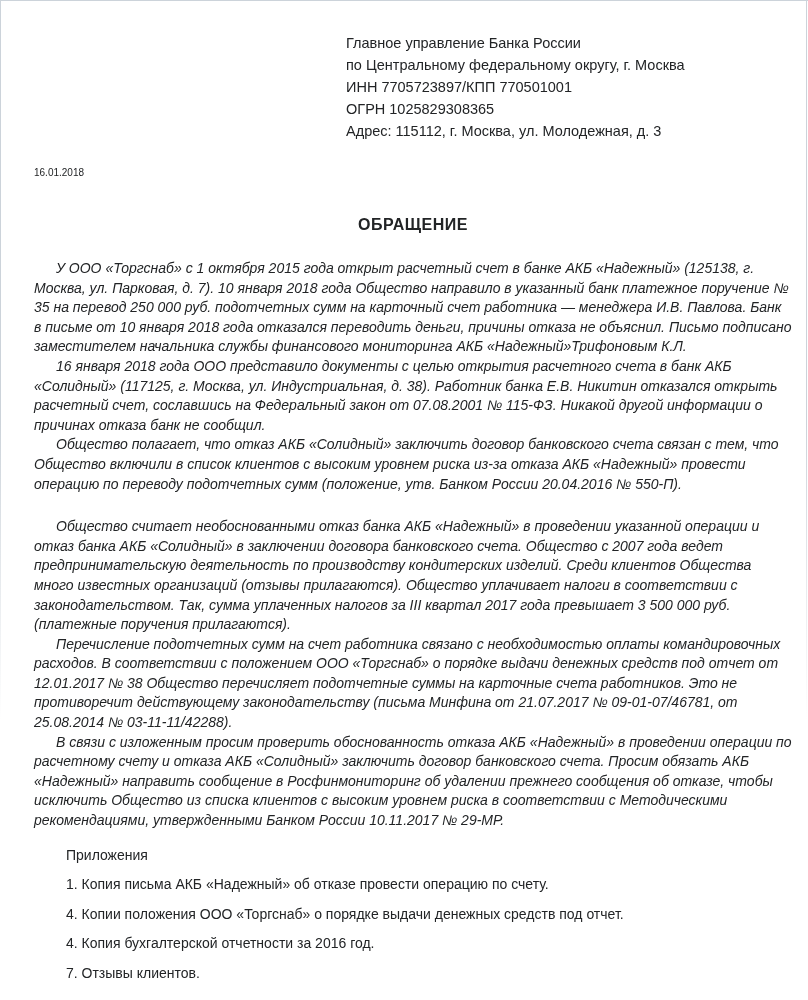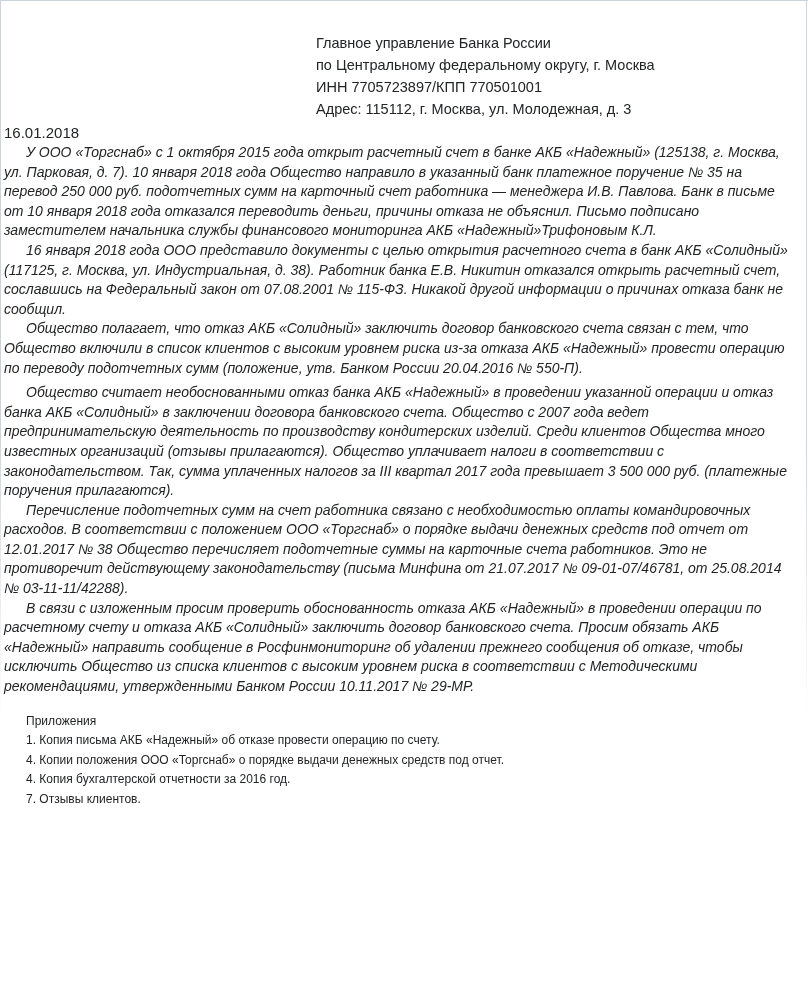--- a/index.html
+++ b/index.html
@@ -7,21 +7,21 @@
     padding: 0;
     background: #ffffff;
   }
   .page {
     position: relative;
     width: 808px;
     height: 1000px;
     box-sizing: border-box;
     background: #ffffff;
     border-top: 1px solid #ccd3da;
-    padding: 31px 16px 0 4px;
+    padding: 31px 16px 0 34px;
     font-family: "Liberation Sans", sans-serif;
     color: #222426;
     overflow: hidden;
   }
   
   .page::before, .page::after {
     content: "";
     position: absolute;
     top: 0;
     width: 1px;
@@ -34,66 +34,68 @@
 
   .recipient {
     margin-left: 312px;
     font-size: 14.5px;
     line-height: 22px;
   }
   .recipient p {
     margin: 0;
   }
   .date {
-    margin: 3px 0 0 0;
-    font-size: 15px;
+    margin: 21px 0 0 0;
+    font-size: 10px;
     line-height: 20px;
   }
   .title {
     margin: 32px 0 24px 0;
     font-size: 16px;
     font-weight: bold;
     letter-spacing: 0.5px;
     text-align: center;
     line-height: 20px;
   }
   .body-text p.para {
     margin: 0;
     font-size: 14px;
     line-height: 19.6px;
     text-indent: 22px;
     font-style: italic;
   }
   .body-text p.para.gap {
-    margin-top: 5px;
+    margin-top: 23px;
   }
   .attachments {
     margin-top: 15px;
   }
   .attachments p {
-    margin: 0;
-    font-size: 12px;
+    margin: 10px;
+    font-size: 14px;
     line-height: 19.6px;
     text-indent: 22px;
   }
 </style>
 </head>
 <body>
 
 <div class="page">
 
   <div class="recipient">
     <p>Главное управление Банка России</p>
     <p>по Центральному федеральному округу, г. Москва</p>
     <p>ИНН 7705723897/КПП 770501001</p>
+    <p>ОГРН 1025829308365</p>
     <p>Адрес: 115112, г. Москва, ул. Молодежная, д. 3</p>
   </div>
 
   <p class="date">16.01.2018</p>
 
+  <h1 class="title">ОБРАЩЕНИЕ</h1>
 
   <div class="body-text">
     <p class="para">У ООО «Торгснаб» с 1 октября 2015 года открыт расчетный счет в банке АКБ «Надежный» (125138, г. Москва, ул. Парковая, д. 7). 10 января 2018 года Общество направило в указанный банк платежное поручение № 35 на перевод 250 000 руб. подотчетных сумм на карточный счет работника — менеджера И.В. Павлова. Банк в письме от 10 января 2018 года отказался переводить деньги, причины отказа не объяснил. Письмо подписано заместителем начальника службы финансового мониторинга АКБ «Надежный»Трифоновым К.Л.</p>
     <p class="para">16 января 2018 года ООО представило документы с целью открытия расчетного счета в банк АКБ «Солидный» (117125, г. Москва, ул. Индустриальная, д. 38). Работник банка Е.В. Никитин отказался открыть расчетный счет, сославшись на Федеральный закон от 07.08.2001 № 115-ФЗ. Никакой другой информации о причинах отказа банк не сообщил.</p>
     <p class="para">Общество полагает, что отказ АКБ «Солидный» заключить договор банковского счета связан с тем, что Общество включили в список клиентов с высоким уровнем риска из-за отказа АКБ «Надежный» провести операцию по переводу подотчетных сумм (положение, утв. Банком России 20.04.2016 № 550-П).</p>
     <p class="para gap">Общество считает необоснованными отказ банка АКБ «Надежный» в проведении указанной операции и отказ банка АКБ «Солидный» в заключении договора банковского счета. Общество с 2007 года ведет предпринимательскую деятельность по производству кондитерских изделий. Среди клиентов Общества много известных организаций (отзывы прилагаются). Общество уплачивает налоги в соответствии с законодательством. Так, сумма уплаченных налогов за III квартал 2017 года превышает 3 500 000 руб. (платежные поручения прилагаются).</p>
     <p class="para">Перечисление подотчетных сумм на счет работника связано с необходимостью оплаты командировочных расходов. В соответствии с положением ООО «Торгснаб» о порядке выдачи денежных средств под отчет от 12.01.2017 № 38 Общество перечисляет подотчетные суммы на карточные счета работников. Это не противоречит действующему законодательству (письма Минфина от 21.07.2017 № 09-01-07/46781, от 25.08.2014 № 03-11-11/42288).</p>
     <p class="para">В связи с изложенным просим проверить обоснованность отказа АКБ «Надежный» в проведении операции по расчетному счету и отказа АКБ «Солидный» заключить договор банковского счета. Просим обязать АКБ «Надежный» направить сообщение в Росфинмониторинг об удалении прежнего сообщения об отказе, чтобы исключить Общество из списка клиентов с высоким уровнем риска в соответствии с Методическими рекомендациями, утвержденными Банком России 10.11.2017 № 29-МР.</p>
   </div>
 

